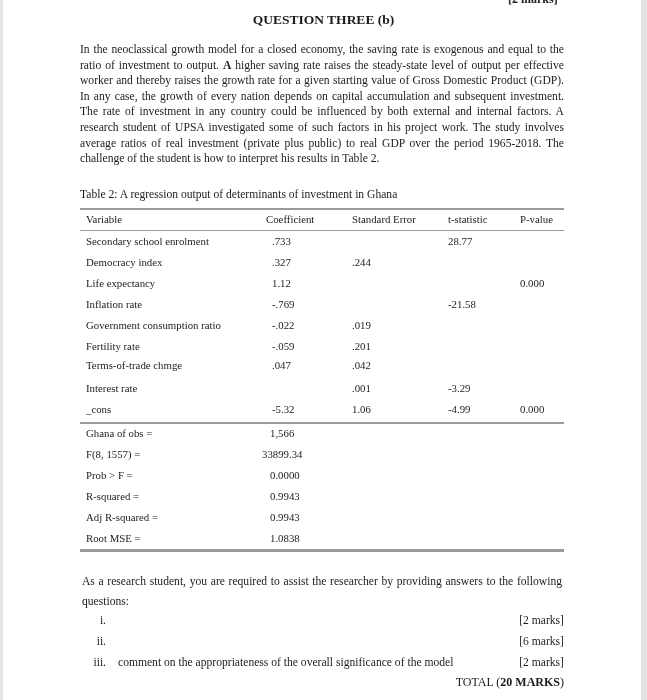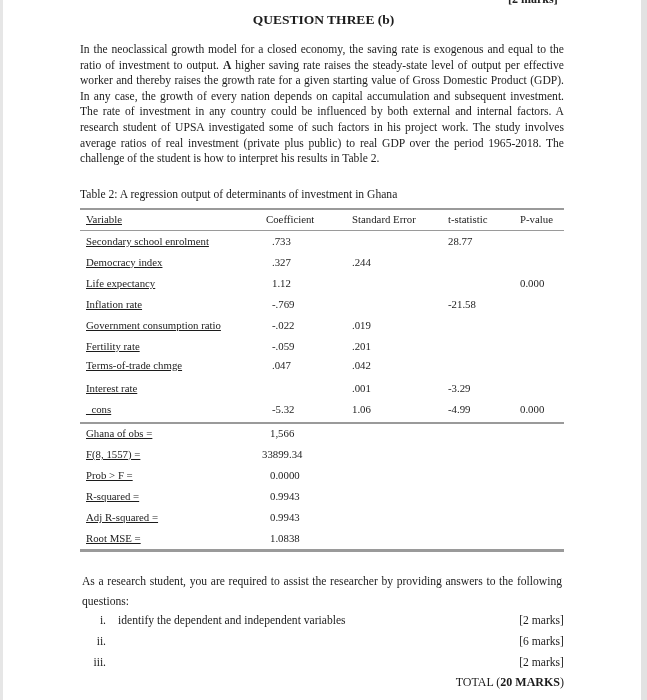--- a/index.html
+++ b/index.html
@@ -15,21 +15,21 @@
     .q-title { position: absolute; left: 0; width: 647px; top: 12px; text-align: center; font-weight: bold; font-size: 13.5px; }
     .intro {
       position: absolute; left: 80px; width: 484px; top: 42px;
       font-size: 11.6px; line-height: 15.6px; text-align: justify; margin: 0;
     }
     .table-caption { position: absolute; left: 80px; top: 188px; font-size: 11.6px; }
     .reg-table { position: absolute; left: 80px; top: 208px; width: 484px; }
     .hr { position: absolute; left: 0; width: 484px; height: 2px; background: #9a9a9a; }
     .row { position: absolute; left: 0; width: 484px; height: 20px; font-size: 10.8px; }
     .row span { position: absolute; top: 3px; white-space: nowrap; }
-    .c-var { left: 6px; text-decoration: underline; }
+    .c-var { left: 6px; }
     .c-coef { left: 192px; text-align: center; }
     .c-se { left: 272px; }
     .c-t { left: 368px; }
     .c-p { left: 440px; }
     .hdr span { top: 4px; }
     .questions { position: absolute; left: 80px; width: 484px; top: 570px; font-size: 11.6px; }
     .q-intro { margin: 2px; line-height: 20px; text-align: justify; text-align-last: left; }
     .q-item { position: relative; height: 21px; }
     .q-item .num { position: absolute; left: 0; width: 26px; text-align: right; }
     .q-item .txt { position: absolute; left: 38px; }
@@ -157,26 +157,26 @@
     </div>
 
   <div class="hr" style="top:341px; height:3px;"></div>
 </div>
 
 <div class="questions">
   <p class="q-intro">As a research student, you are required to assist the researcher by providing answers to the following questions:</p>
   <div id="q-items">
       <div class="q-item">
         <span class="num">i.</span>
-        <span class="txt">identify the dependent and independent variables</span>
         <span class="mk">[2 marks]</span>
       </div>
       <div class="q-item">
         <span class="num">ii.</span>
         <span class="mk">[6 marks]</span>
       </div>
       <div class="q-item">
         <span class="num">iii.</span>
+        <span class="txt">comment on the appropriateness of the overall significance of the model</span>
         <span class="mk">[2 marks]</span>
       </div>
     </div>
   <div class="total"><span>TOTAL (</span><b>20 MARKS</b><span>)</span></div>
 </div>
 
 </body></html>

